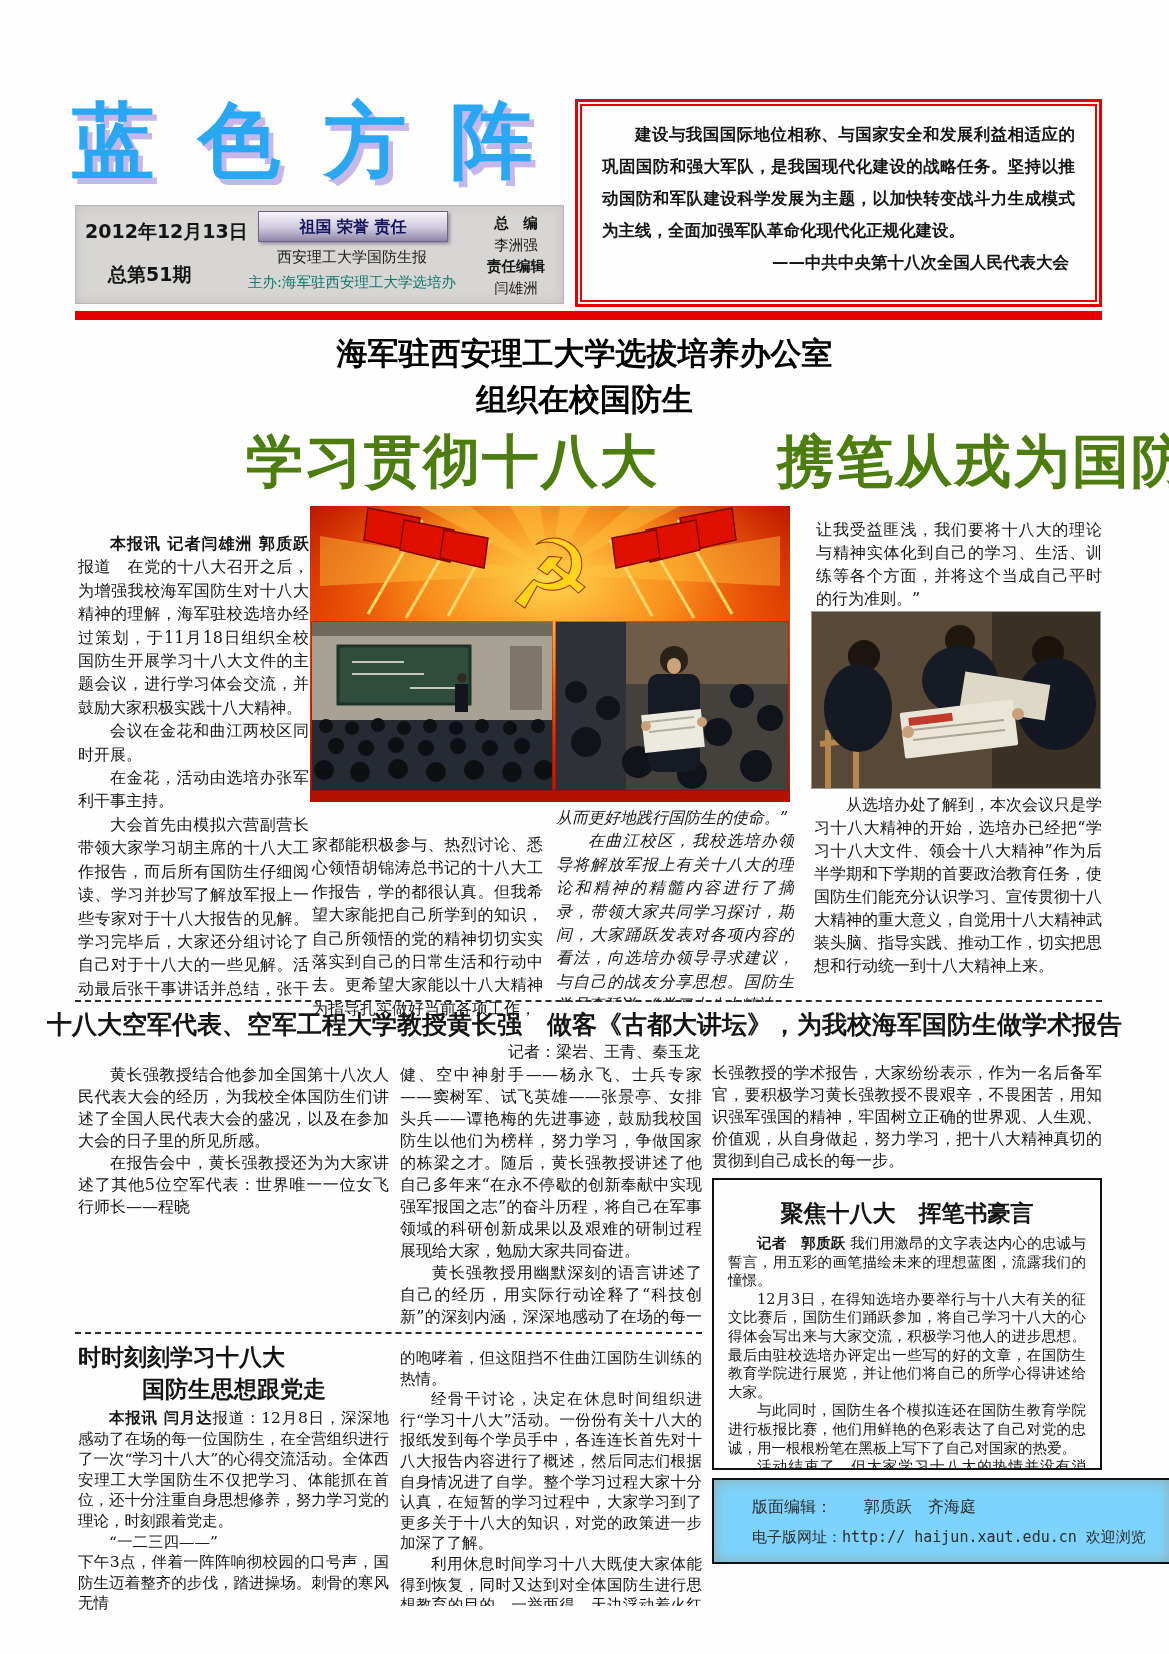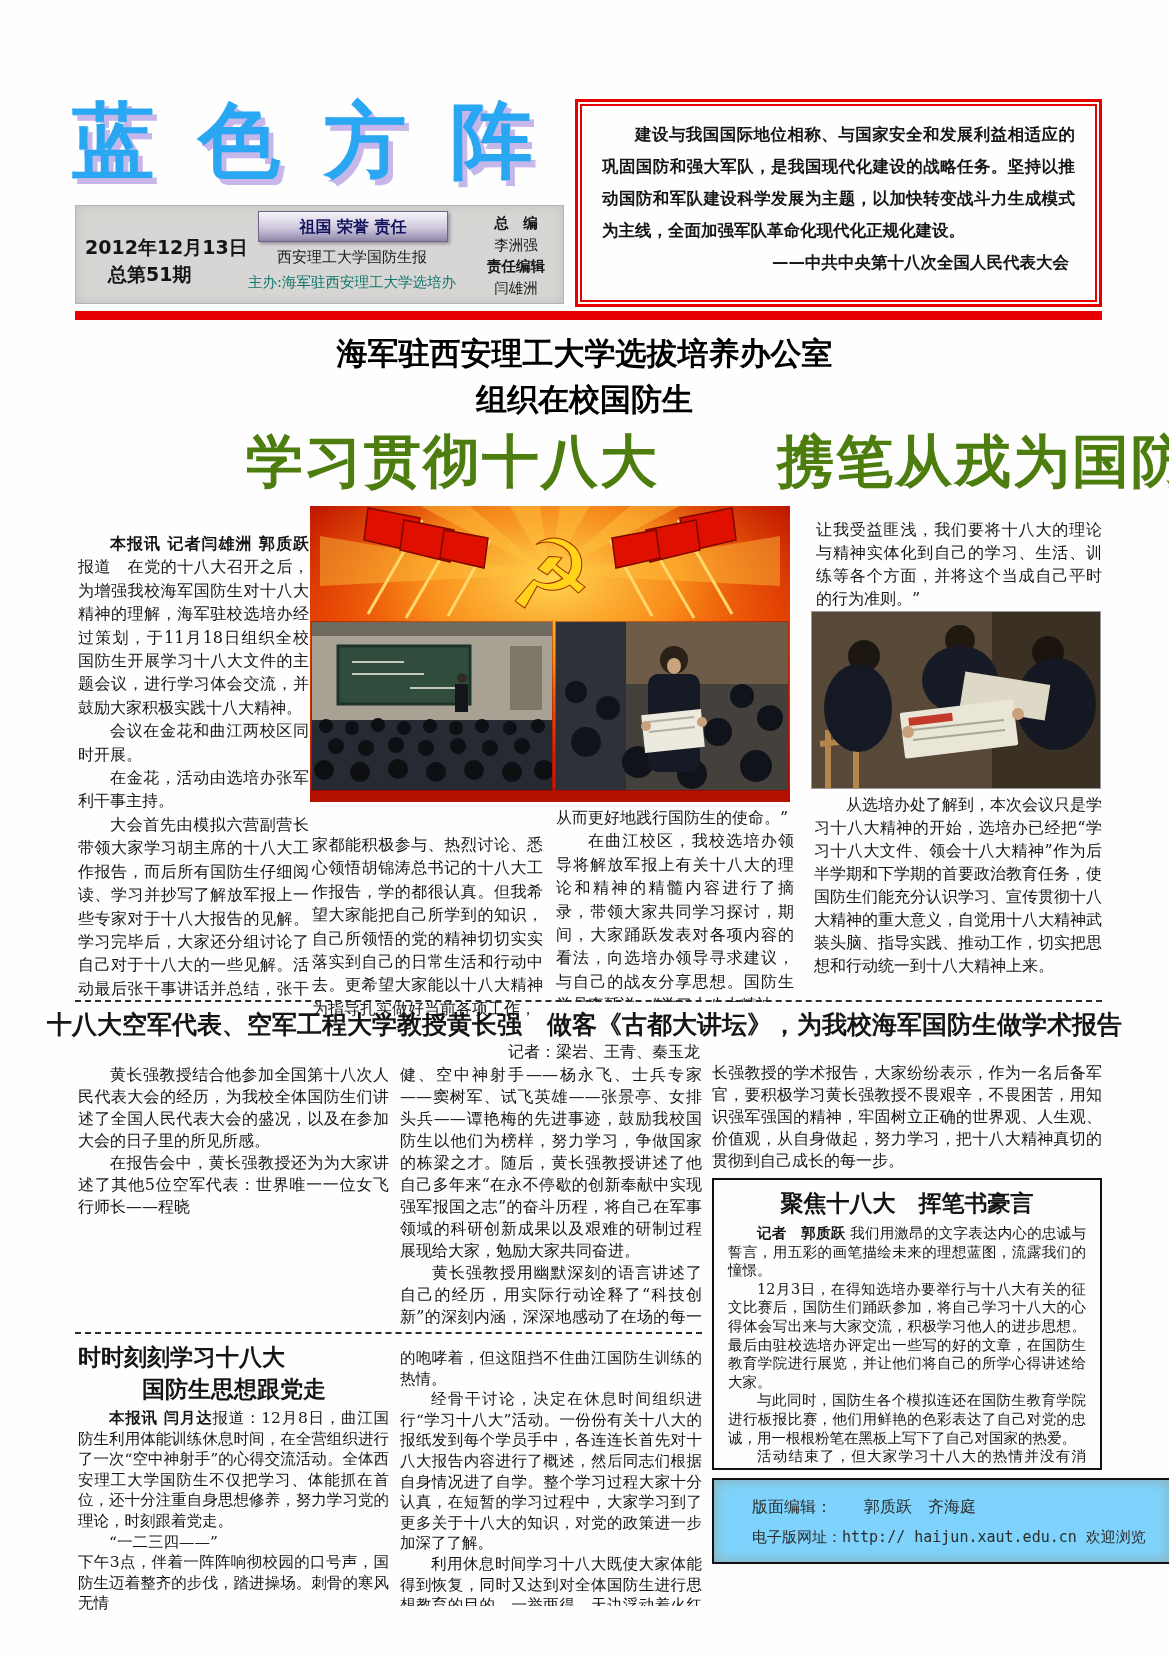--- a/index.html
+++ b/index.html
@@ -6,21 +6,21 @@
   .page{position:relative;width:1169px;height:1654px;margin:0 auto;background:#fefefe;
         font-family:"DejaVu Serif",serif;color:#151515;overflow:hidden;}
   .abs{position:absolute;}
   
   .masthead-title{left:72px;top:86px;width:500px;height:115px;
     font-family:"DejaVu Sans",sans-serif;font-weight:900;font-size:82px;line-height:110px;
     color:#2aa7f2;letter-spacing:44px;white-space:nowrap;
     text-shadow:5px 6px 0 #c7b6ea,1px 1px 0 #8fd2f8;}
   .info-bar{left:75px;top:205px;width:487px;height:97px;background:#d7d6d4;
     border:1px solid #b5b5b5;box-shadow:inset 0 0 12px #c2c1bf;}
-  .pub-date{left:9px;top:13px;font-family:"DejaVu Sans",sans-serif;font-weight:bold;font-size:19px;margin-top:16px;}
+  .pub-date{left:9px;top:13px;font-family:"DejaVu Sans",sans-serif;font-weight:bold;font-size:19px;}
   .issue-no{left:32px;top:56px;font-family:"DejaVu Sans",sans-serif;font-weight:bold;font-size:19px;}
   .plaque{left:182px;top:5px;width:188px;height:29px;line-height:29px;text-align:center;
     font-family:"DejaVu Sans",sans-serif;font-weight:bold;font-size:16px;color:#14145e;
     background:linear-gradient(#f7f5fa 0%,#cfc9dd 55%,#8f86a8 100%);
     border:1px solid #6d6486;box-shadow:2px 2px 3px rgba(70,60,100,.45);}
   .paper-name{left:128px;top:42px;width:296px;text-align:center;font-size:15px;color:#222;}
   .organizer{left:112px;top:67px;width:328px;text-align:center;font-size:14.5px;color:#0f766e;}
   .editor-block{left:396px;top:7px;width:88px;text-align:center;font-size:14.5px;line-height:21.5px;}
   .editor-block .lbl{font-family:"DejaVu Sans",sans-serif;font-weight:bold;}
   
@@ -36,21 +36,21 @@
   .k1{top:333px;} .k2{top:379px;}
   .main-headline{left:0;top:424px;width:1169px;text-align:right;font-family:"DejaVu Serif",serif;
     font-weight:900;font-size:57px;letter-spacing:2px;color:#4d7c0f;padding-left:21px;}
   
   .col{font-size:16px;line-height:23.4px;text-align:justify;overflow:hidden;}
   .col p{margin:0;text-indent:2em;}
   .col p.noind{text-indent:0;}
   .lead{font-family:"DejaVu Sans",sans-serif;font-weight:bold;}
   .a1c1{left:78px;top:532px;width:231px;height:470px;}
   .a1c2{left:312px;top:833px;width:231px;height:192px;}
-  .a1c3{left:556px;top:806px;width:238px;height:196px;}
+  .a1c3{left:556px;top:806px;width:238px;height:196px;font-style:italic;}
   .a1c4t{left:816px;top:518px;width:286px;height:96px;font-size:16px;line-height:23px;}
   .a1c4b{left:814px;top:793px;width:288px;height:209px;font-size:16px;line-height:23px;}
   
   .collage{left:310px;top:506px;width:480px;height:296px;}
   .collage svg.banner{position:absolute;left:0;top:0;width:480px;height:296px;}
   .ph{position:absolute;overflow:hidden;box-shadow:0 0 0 1px rgba(120,0,0,.4);}
   .ph-class{left:2px;top:116px;width:240px;height:168px;}
   .ph-read{left:246px;top:116px;width:232px;height:168px;}
   .photo-right{left:812px;top:612px;width:288px;height:176px;overflow:hidden;
     box-shadow:0 0 0 1px #999;}
@@ -63,21 +63,21 @@
   .a2-headline{left:0;top:1008px;width:1169px;text-align:center;
     font-family:"DejaVu Sans",sans-serif;font-weight:900;font-size:25px;}
   .a2-byline{left:400px;top:1042px;width:300px;text-align:right;font-size:16px;}
   .a2c1{left:78px;top:1064px;width:311px;height:266px;font-size:16px;line-height:22px;}
   .a2c2{left:400px;top:1064px;width:302px;height:266px;font-size:16px;line-height:22px;}
   .a2c3{left:712px;top:1062px;width:390px;height:114px;font-size:16px;line-height:22px;}
   
   .focus-box{left:712px;top:1178px;width:390px;height:292px;box-sizing:border-box;
     border:2px solid #111;padding:6px 14px;overflow:hidden;}
   .focus-title{text-align:center;font-family:"DejaVu Sans",sans-serif;font-weight:900;
-    font-size:23px;margin:2px 0 5px;}
+    font-size:23px;margin:12px 0 5px;}
   .focus-box .bd{font-size:14.5px;line-height:18.6px;text-align:justify;}
   .focus-box .bd p{margin:0;text-indent:2em;}
   
   .footer-bar{left:712px;top:1478px;width:460px;height:86px;box-sizing:border-box;
     background:#7dd3fc;border:2px solid #111;padding:12px 0 0 38px;
     font-size:16px;line-height:30px;color:#2c2c2c;box-shadow:inset 0 0 14px #93a9a9;}
   .footer-bar .web{font-family:"DejaVu Sans Mono",monospace;font-size:15px;}
   
   .a3-title1{left:78px;top:1342px;font-family:"DejaVu Sans",sans-serif;font-weight:900;font-size:23px;}
   .a3-title2{left:78px;top:1374px;width:312px;text-align:center;
@@ -309,21 +309,21 @@
     <div>版面编辑：　　郭质跃　齐海庭</div>
     <div class="web">电子版网址：http:// haijun.xaut.edu.cn 欢迎浏览</div>
   </div>
 
   <div class="abs dash dash2"></div>
 
   <div class="abs a3-title1">时时刻刻学习十八大</div>
   <div class="abs a3-title2">国防生思想跟党走</div>
 
   <div class="abs col a3c1">
-    <p><b class="lead">本报讯 闫月达</b><span>报道：12月8日，曲江国防生利用体能训练休息时间，在全营组织进行了一次“空中神射手”的心得交流活动。全体西安理工大学国防生不仅把学习、体能抓在首位，还十分注重自身思想修养，努力学习党的理论，时刻跟着党走。</span></p>
+    <p><b class="lead">本报讯 闫月达</b><span>报道：12月8日，深深地感动了在场的每一位国防生，在全营组织进行了一次“学习十八大”的心得交流活动。全体西安理工大学国防生不仅把学习、体能抓在首位，还十分注重自身思想修养，努力学习党的理论，时刻跟着党走。</span></p>
     <p>“一二三四——”</p>
     <p class="noind">下午3点，伴着一阵阵响彻校园的口号声，国防生迈着整齐的步伐，踏进操场。刺骨的寒风无情</p>
   </div>
   <div class="abs col a3c2">
     <p class="noind">的咆哮着，但这阻挡不住曲江国防生训练的热情。</p>
     <p>经骨干讨论，决定在休息时间组织进行“学习十八大”活动。一份份有关十八大的报纸发到每个学员手中，各连连长首先对十八大报告内容进行了概述，然后同志们根据自身情况进了自学。整个学习过程大家十分认真，在短暂的学习过程中，大家学习到了更多关于十八大的知识，对党的政策进一步加深了了解。</p>
     <p>利用休息时间学习十八大既使大家体能得到恢复，同时又达到对全体国防生进行思想教育的目的，一举两得。天边浮动着火红的晚霞，在夕阳的照耀子下，国防生队伍整齐的前进着……</p>
   </div>
 
 </div>

